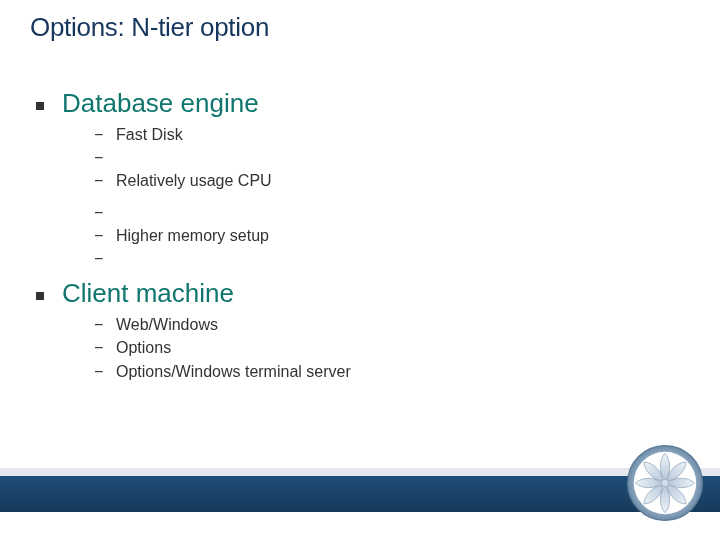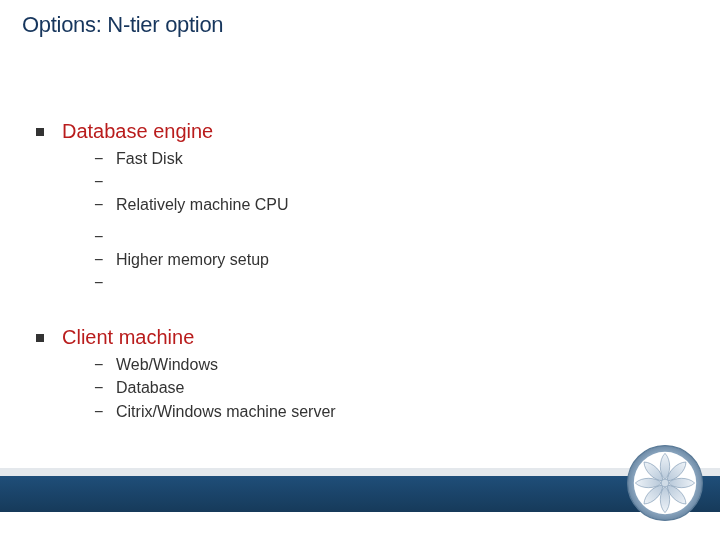--- a/index.html
+++ b/index.html
@@ -14,41 +14,40 @@
   }
   .slide {
     width: 720px;
     height: 540px;
     position: relative;
     box-sizing: border-box;
   }
   .title {
     position: absolute;
     top: 12px;
-    left: 22px;
-    font-size: 22px;
+    left: 30px;
+    font-size: 26px;
     color: #17365d;
     letter-spacing: -0.3px;
   }
   .content {
     position: absolute;
     top: 88px;
     left: 34px;
     right: 30px;
   }
   .section {
     margin-bottom: 6px;
   }
   .sec-head {
     display: flex;
     align-items: baseline;
-    font-size: 20px;
-    color: #b91c1c;
+    font-size: 26px;
+    color: #0f766e;
     margin-bottom: 4px;
-    margin-top: 32px;
   }
   .sq-bullet {
     width: 8px;
     height: 8px;
     background: #333333;
     display: inline-block;
     margin-right: 18px;
     margin-left: 2px;
     position: relative;
     top: -2px;
@@ -108,21 +107,21 @@
       <div class="sub-list">
         <div class="sub-item">
           <span class="dash">−</span>
           <span>Fast Disk</span>
         </div>
         <div class="sub-item">
           <span class="dash">−</span>
         </div>
         <div class="sub-item">
           <span class="dash">−</span>
-          <span>Relatively machine CPU</span>
+          <span>Relatively usage CPU</span>
         </div>
       </div>
     </div>
 
     <div class="section">
       <div class="sub-list">
         <div class="sub-item">
           <span class="dash">−</span>
         </div>
         <div class="sub-item">
@@ -140,25 +139,25 @@
         <span class="sq-bullet"></span>
         <span>Client machine</span>
       </div>
       <div class="sub-list">
         <div class="sub-item">
           <span class="dash">−</span>
           <span>Web/Windows</span>
         </div>
         <div class="sub-item">
           <span class="dash">−</span>
-          <span>Database</span>
+          <span>Options</span>
         </div>
         <div class="sub-item">
           <span class="dash">−</span>
-          <span>Citrix/Windows machine server</span>
+          <span>Options/Windows terminal server</span>
         </div>
       </div>
     </div>
 
   </div>
 
   <div class="footer-band">
     <div class="band-top"></div>
     <div class="band-main"></div>
   </div>

